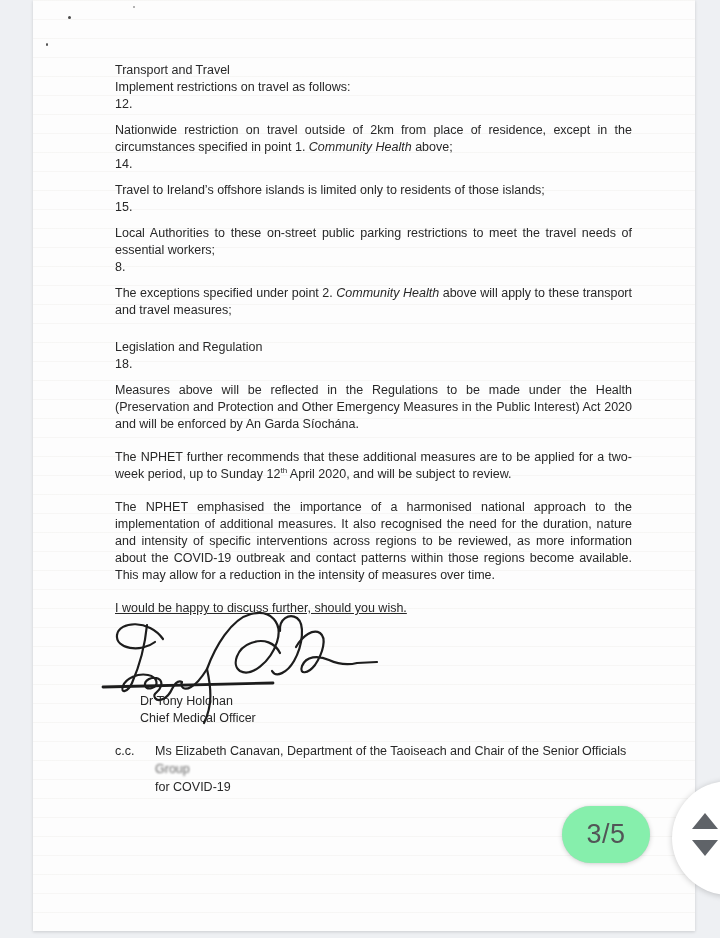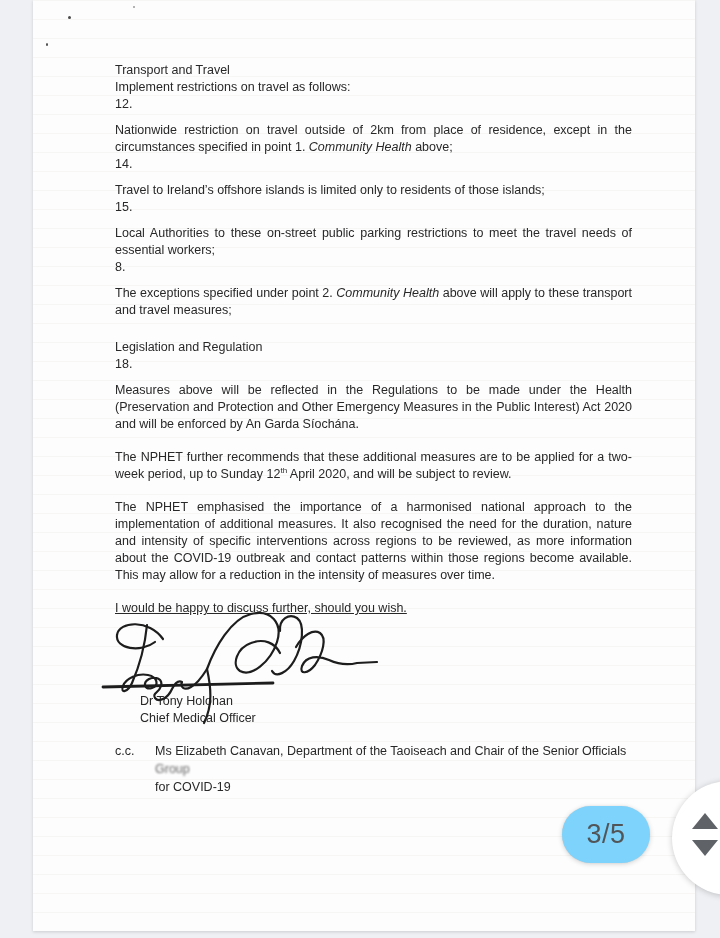--- a/index.html
+++ b/index.html
@@ -49,21 +49,21 @@
   .sig{position:absolute;left:-16px;top:-8px;overflow:visible;}
   .name-line{line-height:17px;text-align:left;margin-left:25px;}
   .cc{display:flex;margin-top:15px;line-height:18px;}
   .cc-label{flex:0 0 40px;}
   .cc-body{flex:1;}
   .smudge{filter:blur(1.3px);opacity:.72;}
   .page-pill{
     position:absolute;
     left:562px; top:806px;
     width:88px; height:57px;
-    background:#7dd3fc;
+    background:#86efac;
     border-radius:29px;
     box-shadow:0 1px 5px rgba(0,0,0,.18), 0 0 1px rgba(0,0,0,.12);
     display:flex;align-items:center;justify-content:center;
     font-size:27px;color:#525557;
     letter-spacing:.5px;
   }
   .scroll-fab{
     position:absolute;
     left:672px; top:781px;
     width:114px; height:114px;

